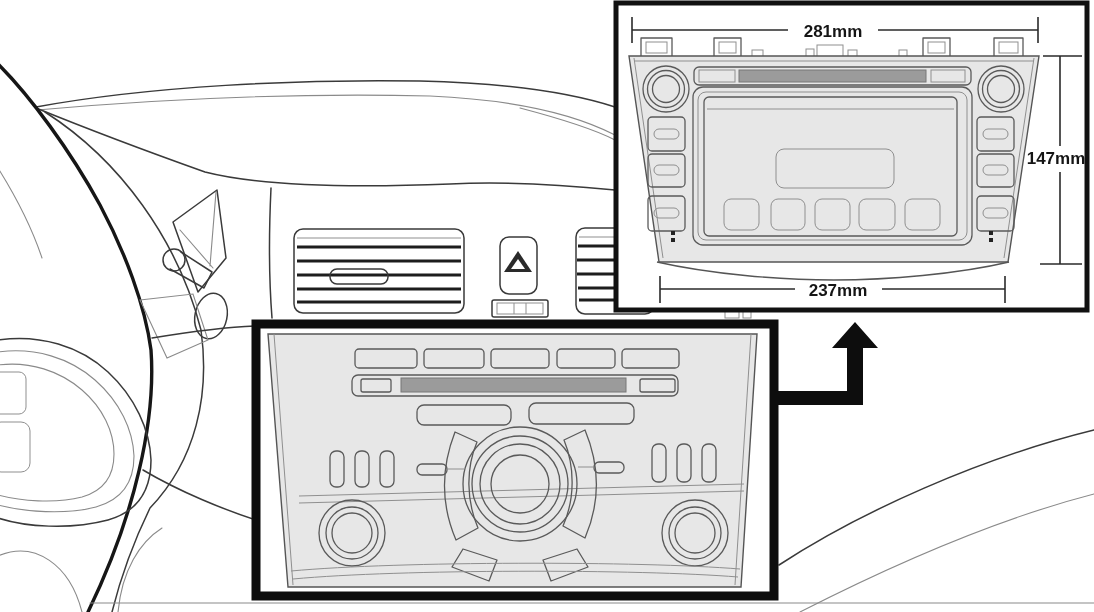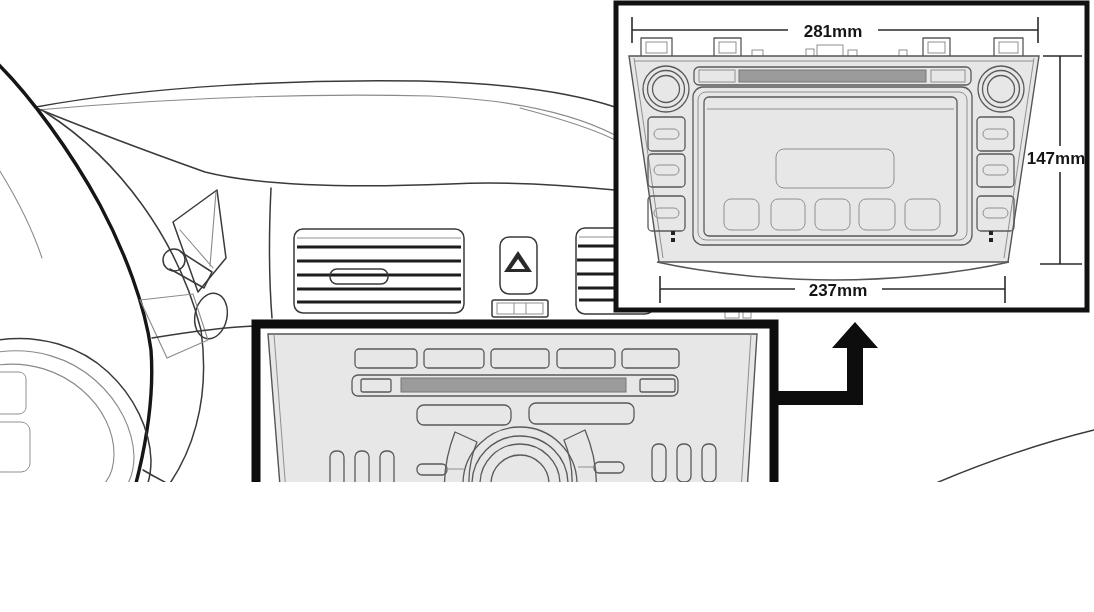--- a/index.html
+++ b/index.html
@@ -1,16 +1,16 @@
 <!DOCTYPE html>
 <html><head>
 <meta charset="utf-8">
 <style>
   html,body{margin:0;padding:0;background:#fff;}
-  #stage{position:relative;width:1094px;height:482px;background:#fff;overflow:hidden;
+  #stage{position:relative;width:1094px;height:612px;background:#fff;overflow:hidden;
          font-family:"Liberation Sans",sans-serif;}
   svg{display:block;}
   .ln{fill:none;stroke:#3a3a3a;stroke-width:1.5;stroke-linecap:round;stroke-linejoin:round;}
   .ln-lt{fill:none;stroke:#8a8a8a;stroke-width:1.1;stroke-linecap:round;}
   .ln-bold{fill:none;stroke:#161616;stroke-width:3.4;stroke-linecap:round;}
   .slat{fill:none;stroke:#1d1d1d;stroke-width:3;}
   .face{stroke:#555;stroke-width:1.4;}
   .detail{fill:none;stroke:#5a5a5a;stroke-width:1.3;stroke-linejoin:round;}
   .detail-lt{fill:none;stroke:#8f8f8f;stroke-width:1;}
   .dim{stroke:#2b2b2b;stroke-width:1.6;fill:none;}

